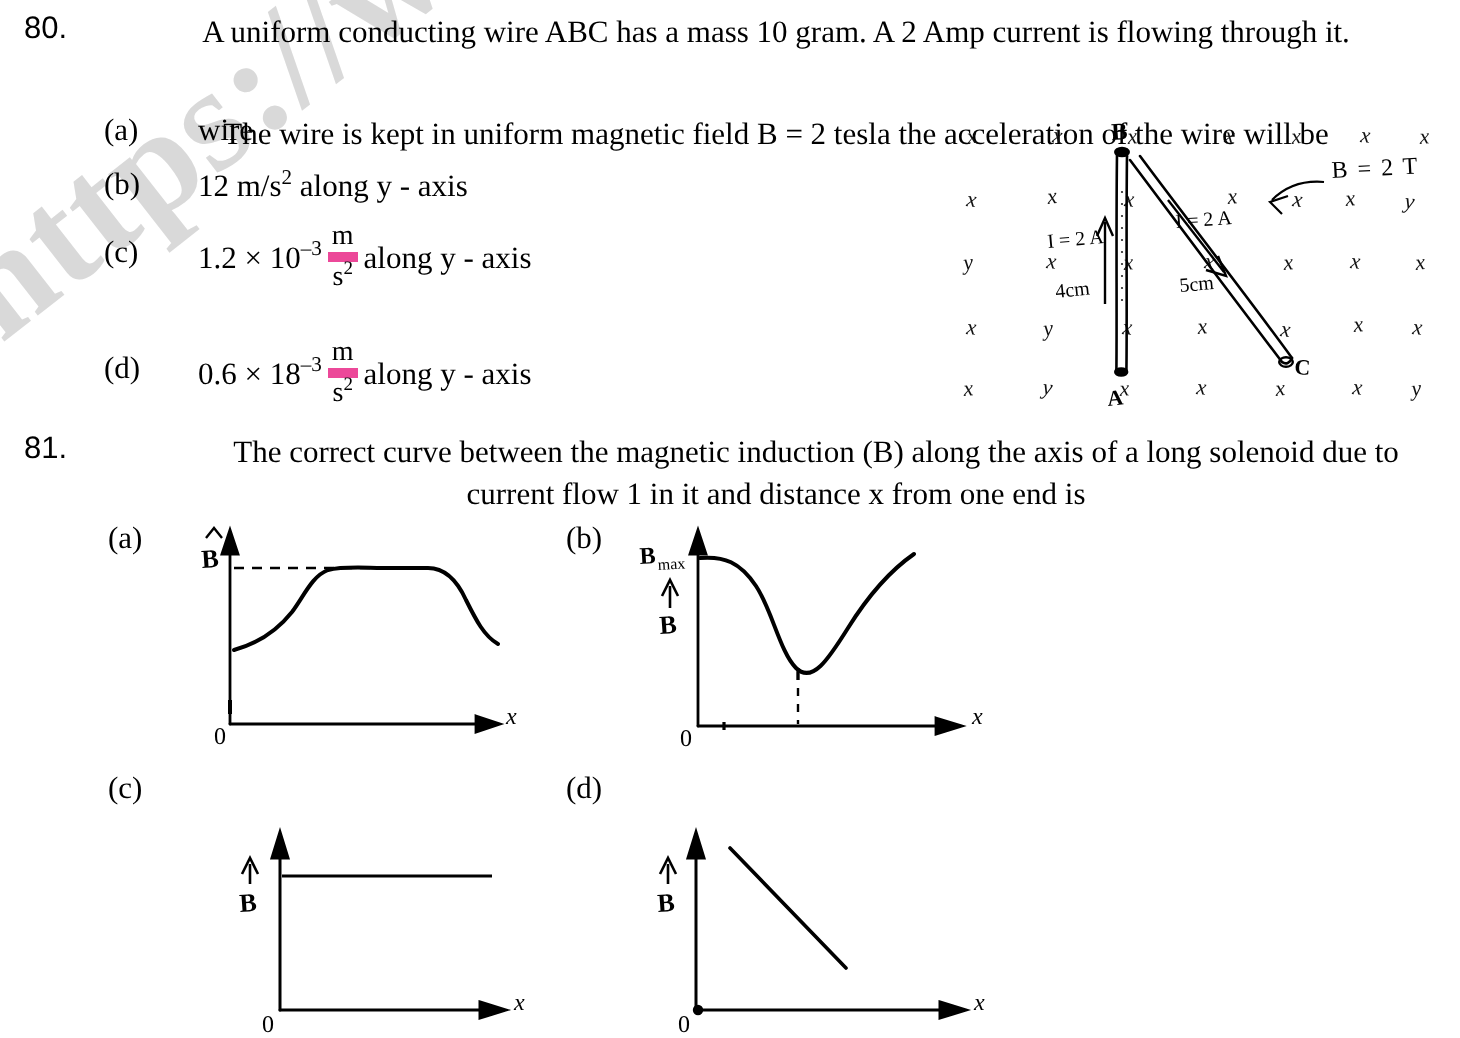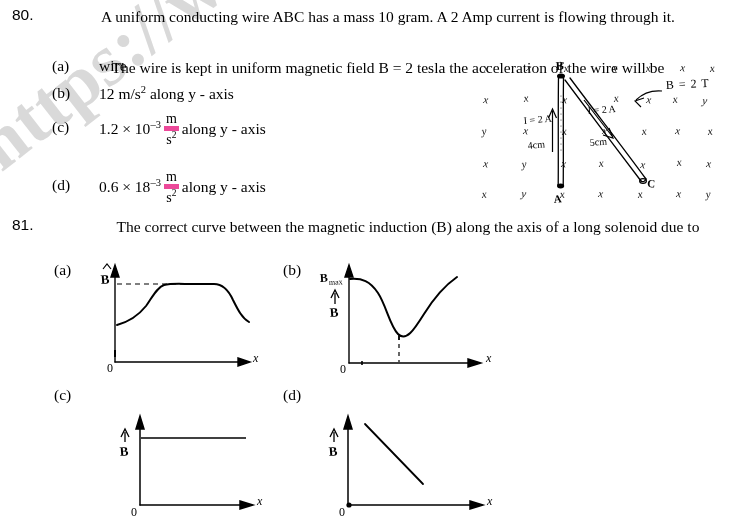--- a/index.html
+++ b/index.html
@@ -211,20 +211,21 @@
         <text x="122" y="58" font-size="10" transform="rotate(-4 122 58)">I = 2 A</text>
         <text x="62" y="93" font-size="10" transform="rotate(-6 62 93)">4cm</text>
         <text x="124" y="90" font-size="10" transform="rotate(-5 124 90)">5cm</text>
         <text x="200" y="33" font-size="12" letter-spacing="1" transform="rotate(-3 200 33)">B = 2 T</text>
       </g>
     </svg>
   </div>
 
   <div class="qnum" style="left:12px; top:216px;">81.</div>
   <div class="qtext" style="left:52px; top:216px; width:672px;margin-left:20px;">The correct curve between the magnetic induction (B) along the axis of a long solenoid due to</div>
+  <div class="qtext" style="left:52px; top:237px; width:672px;">current flow 1 in it and distance x from one end is</div>
 
   <div class="glabel" style="left:54px; top:261px;">(a)</div>
   <div class="fig" style="left:88px; top:258px;">
     <svg width="190" height="112" viewBox="0 0 190 112">
 
       <g stroke="#000" fill="#000" stroke-width="1.4" stroke-linecap="round">
         <path d="M27,104 L27,10" fill="none"></path>
         <path d="M23,19 L27,7 L31,19 Z"></path>
       </g>
 

